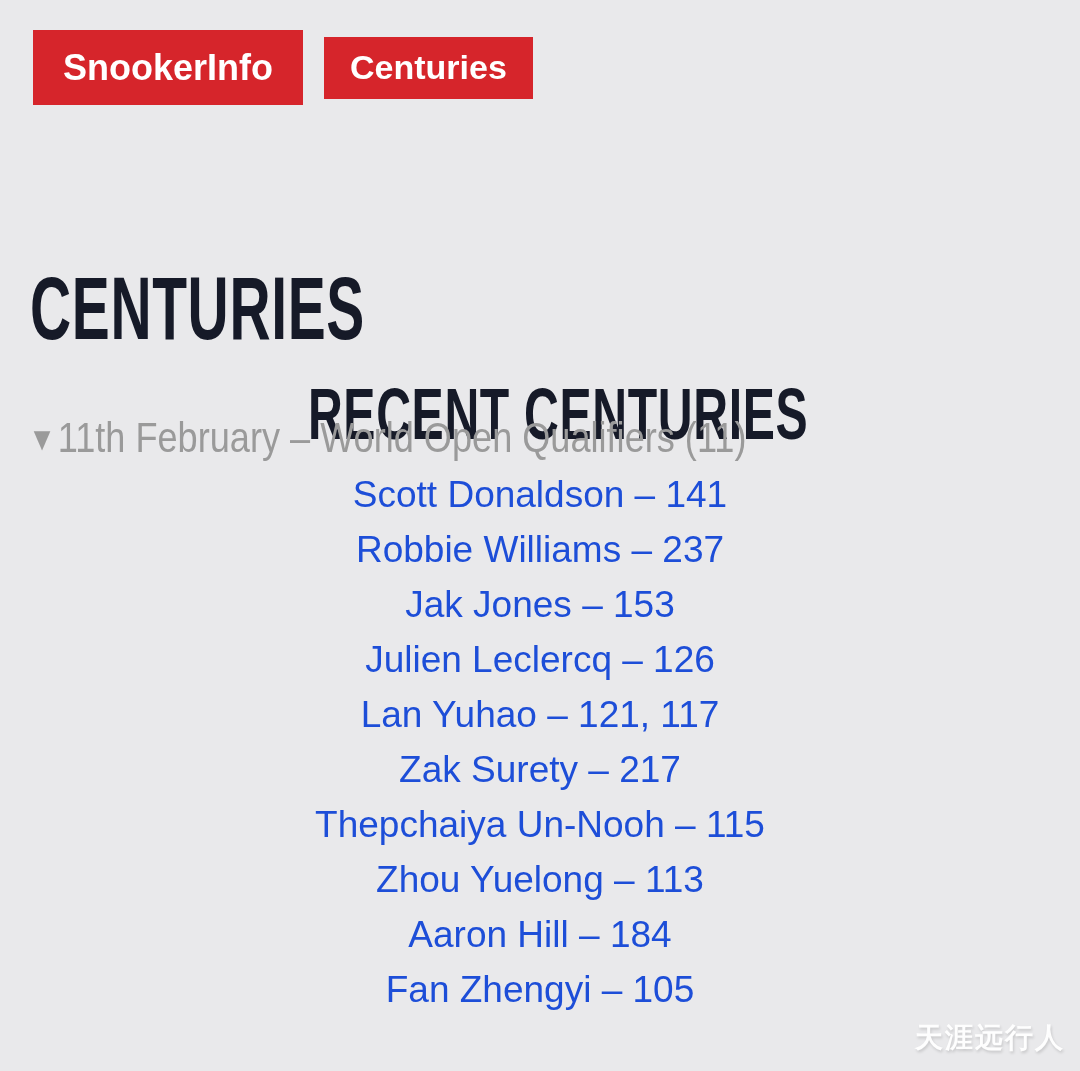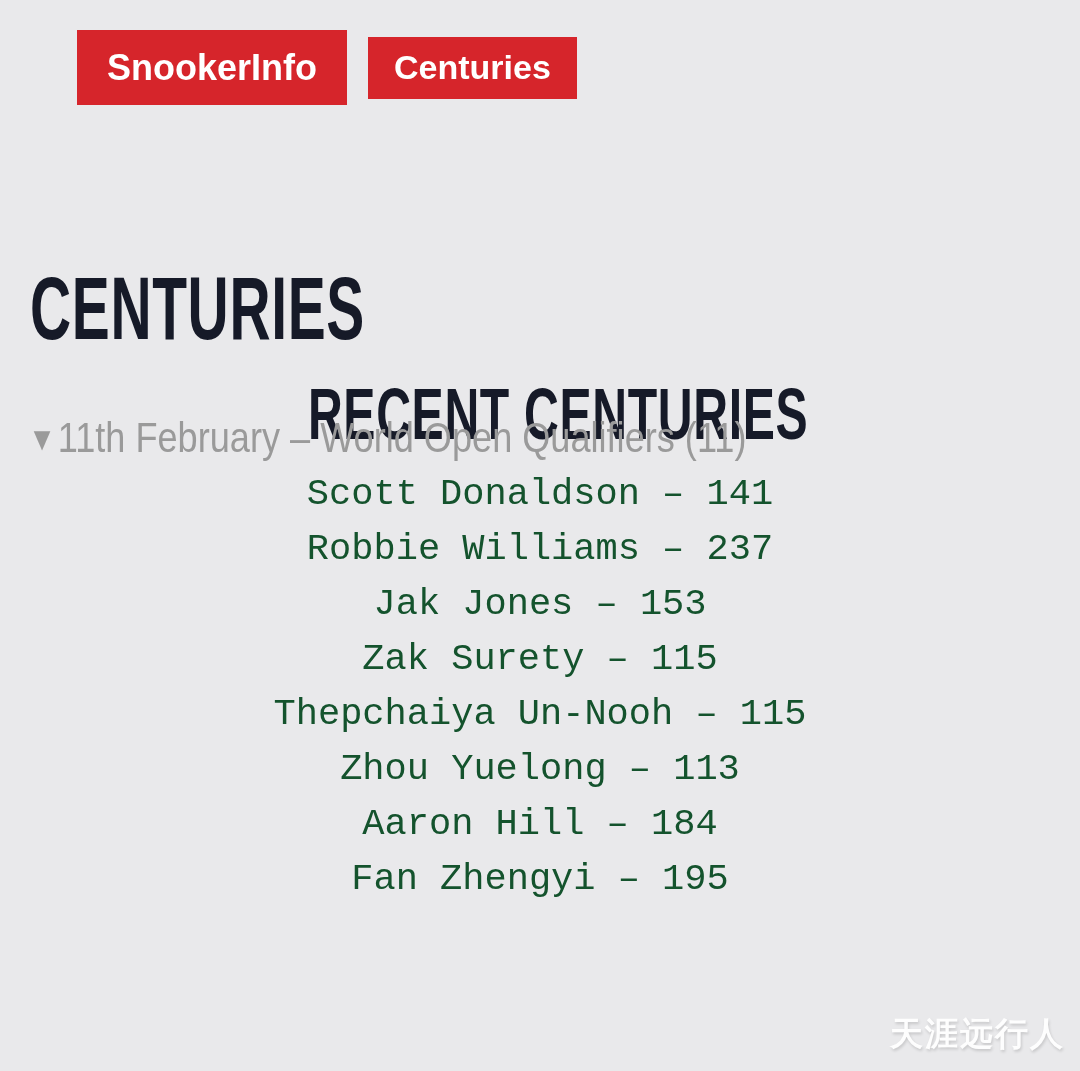--- a/index.html
+++ b/index.html
@@ -33,21 +33,20 @@
     display: flex;
     align-items: center;
     justify-content: center;
     cursor: pointer;
     font-family: "Liberation Sans", sans-serif;
   }
   .red-btn.primary {
     height: 75px;
     padding: 0 30px;
     font-size: 36px;
-    margin-left: 44px;
   }
   .red-btn.secondary {
     height: 62px;
     padding: 0 26px;
     font-size: 34px;
   }
 
   
   .page-title {
     position: absolute;
@@ -106,31 +105,30 @@
     position: absolute;
     left: 0;
     top: 467px;
     width: 1080px;
   }
   .century-row {
     height: 55px;
     line-height: 55px;
     text-align: center;
     font-size: 37px;
-    color: #14532d;
+    color: #1d4ed8;
     white-space: nowrap;
-    font-family: Liberation Mono, monospace;
   }
 
   
   .watermark {
     position: absolute;
     right: 15px;
     bottom: 14px;
-    font-size: 33px;
+    font-size: 28px;
     font-weight: 700;
     color: rgba(255,255,255,0.96);
     text-shadow: 1px 2px 3px rgba(0,0,0,0.15);
     letter-spacing: 2px;
   }
 </style>
 </head>
 <body>
 
 <div class="screen">
@@ -147,22 +145,24 @@
   </div>
 
   <div class="section-heading">
     <span class="arrow">▼</span><span>11th February – World Open Qualifiers (11)</span>
   </div>
 
   <div class="century-list">
       <div class="century-row">Scott Donaldson – 141</div>
       <div class="century-row">Robbie Williams – 237</div>
       <div class="century-row">Jak Jones – 153</div>
-      <div class="century-row">Zak Surety – 115</div>
+      <div class="century-row">Julien Leclercq – 126</div>
+      <div class="century-row">Lan Yuhao – 121, 117</div>
+      <div class="century-row">Zak Surety – 217</div>
       <div class="century-row">Thepchaiya Un-Nooh – 115</div>
       <div class="century-row">Zhou Yuelong – 113</div>
       <div class="century-row">Aaron Hill – 184</div>
-      <div class="century-row">Fan Zhengyi – 195</div>
+      <div class="century-row">Fan Zhengyi – 105</div>
     </div>
 
   <div class="watermark">天涯远行人</div>
 
 </div>
 
 </body></html>

